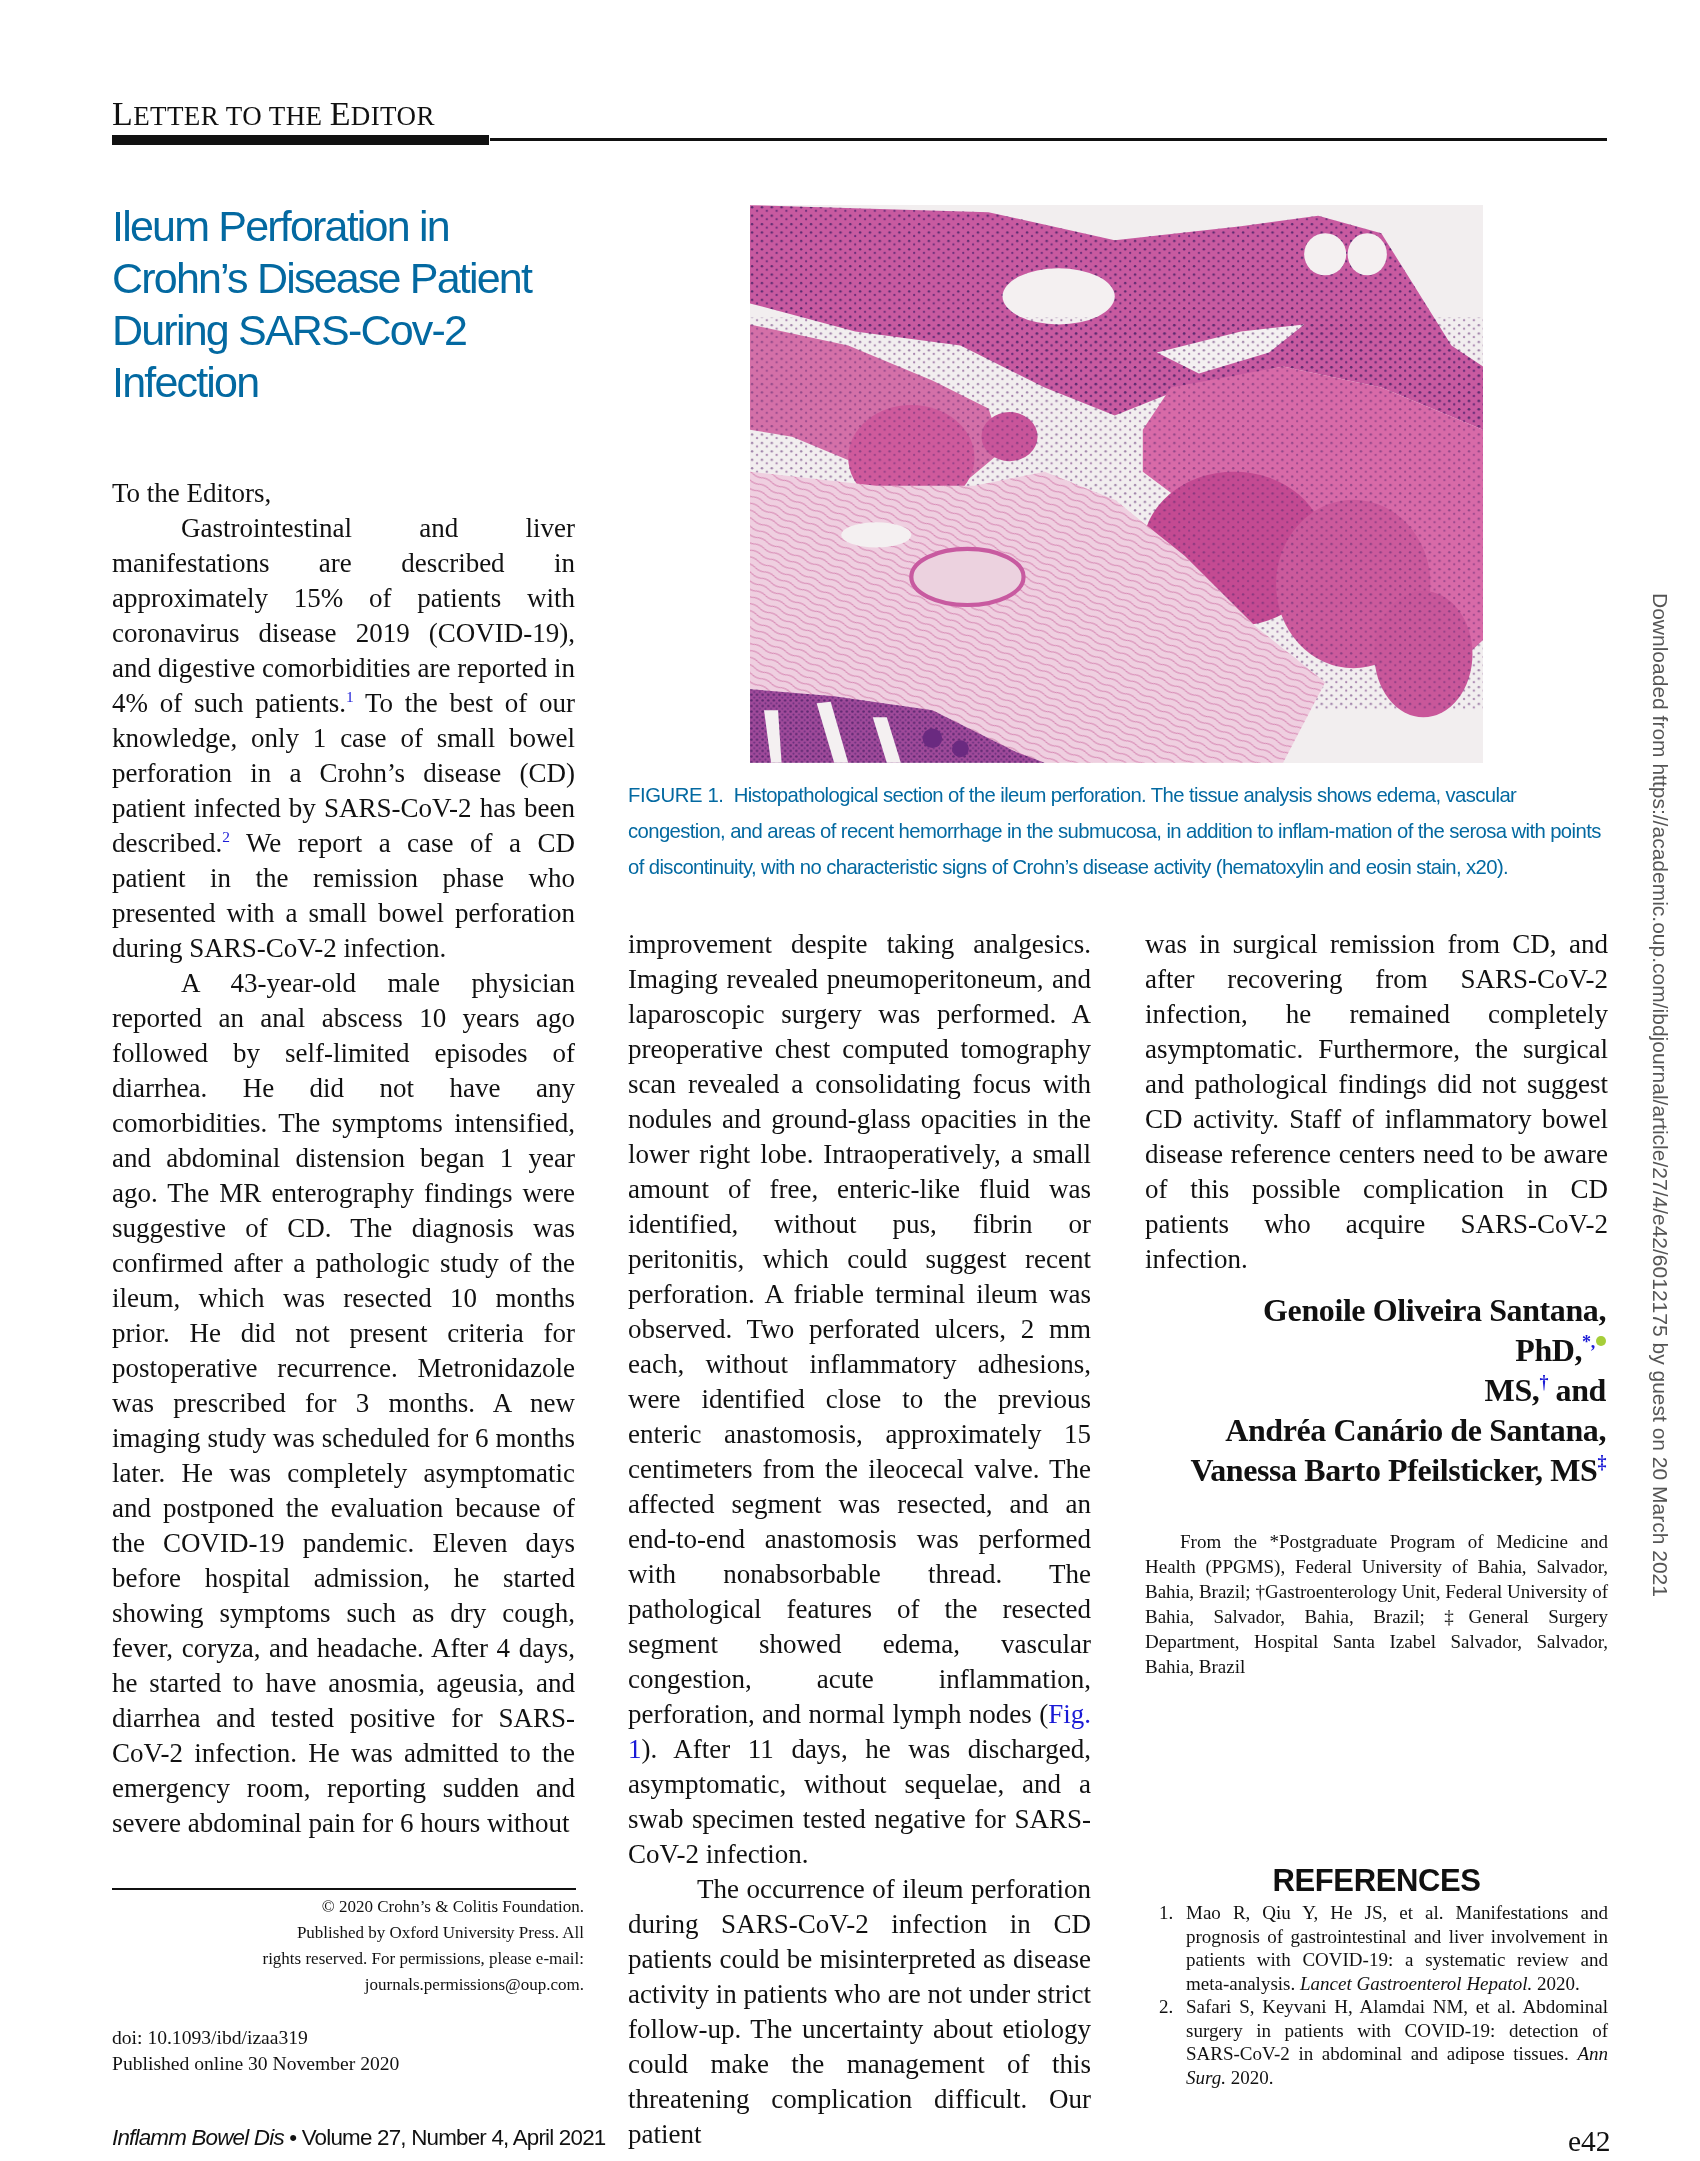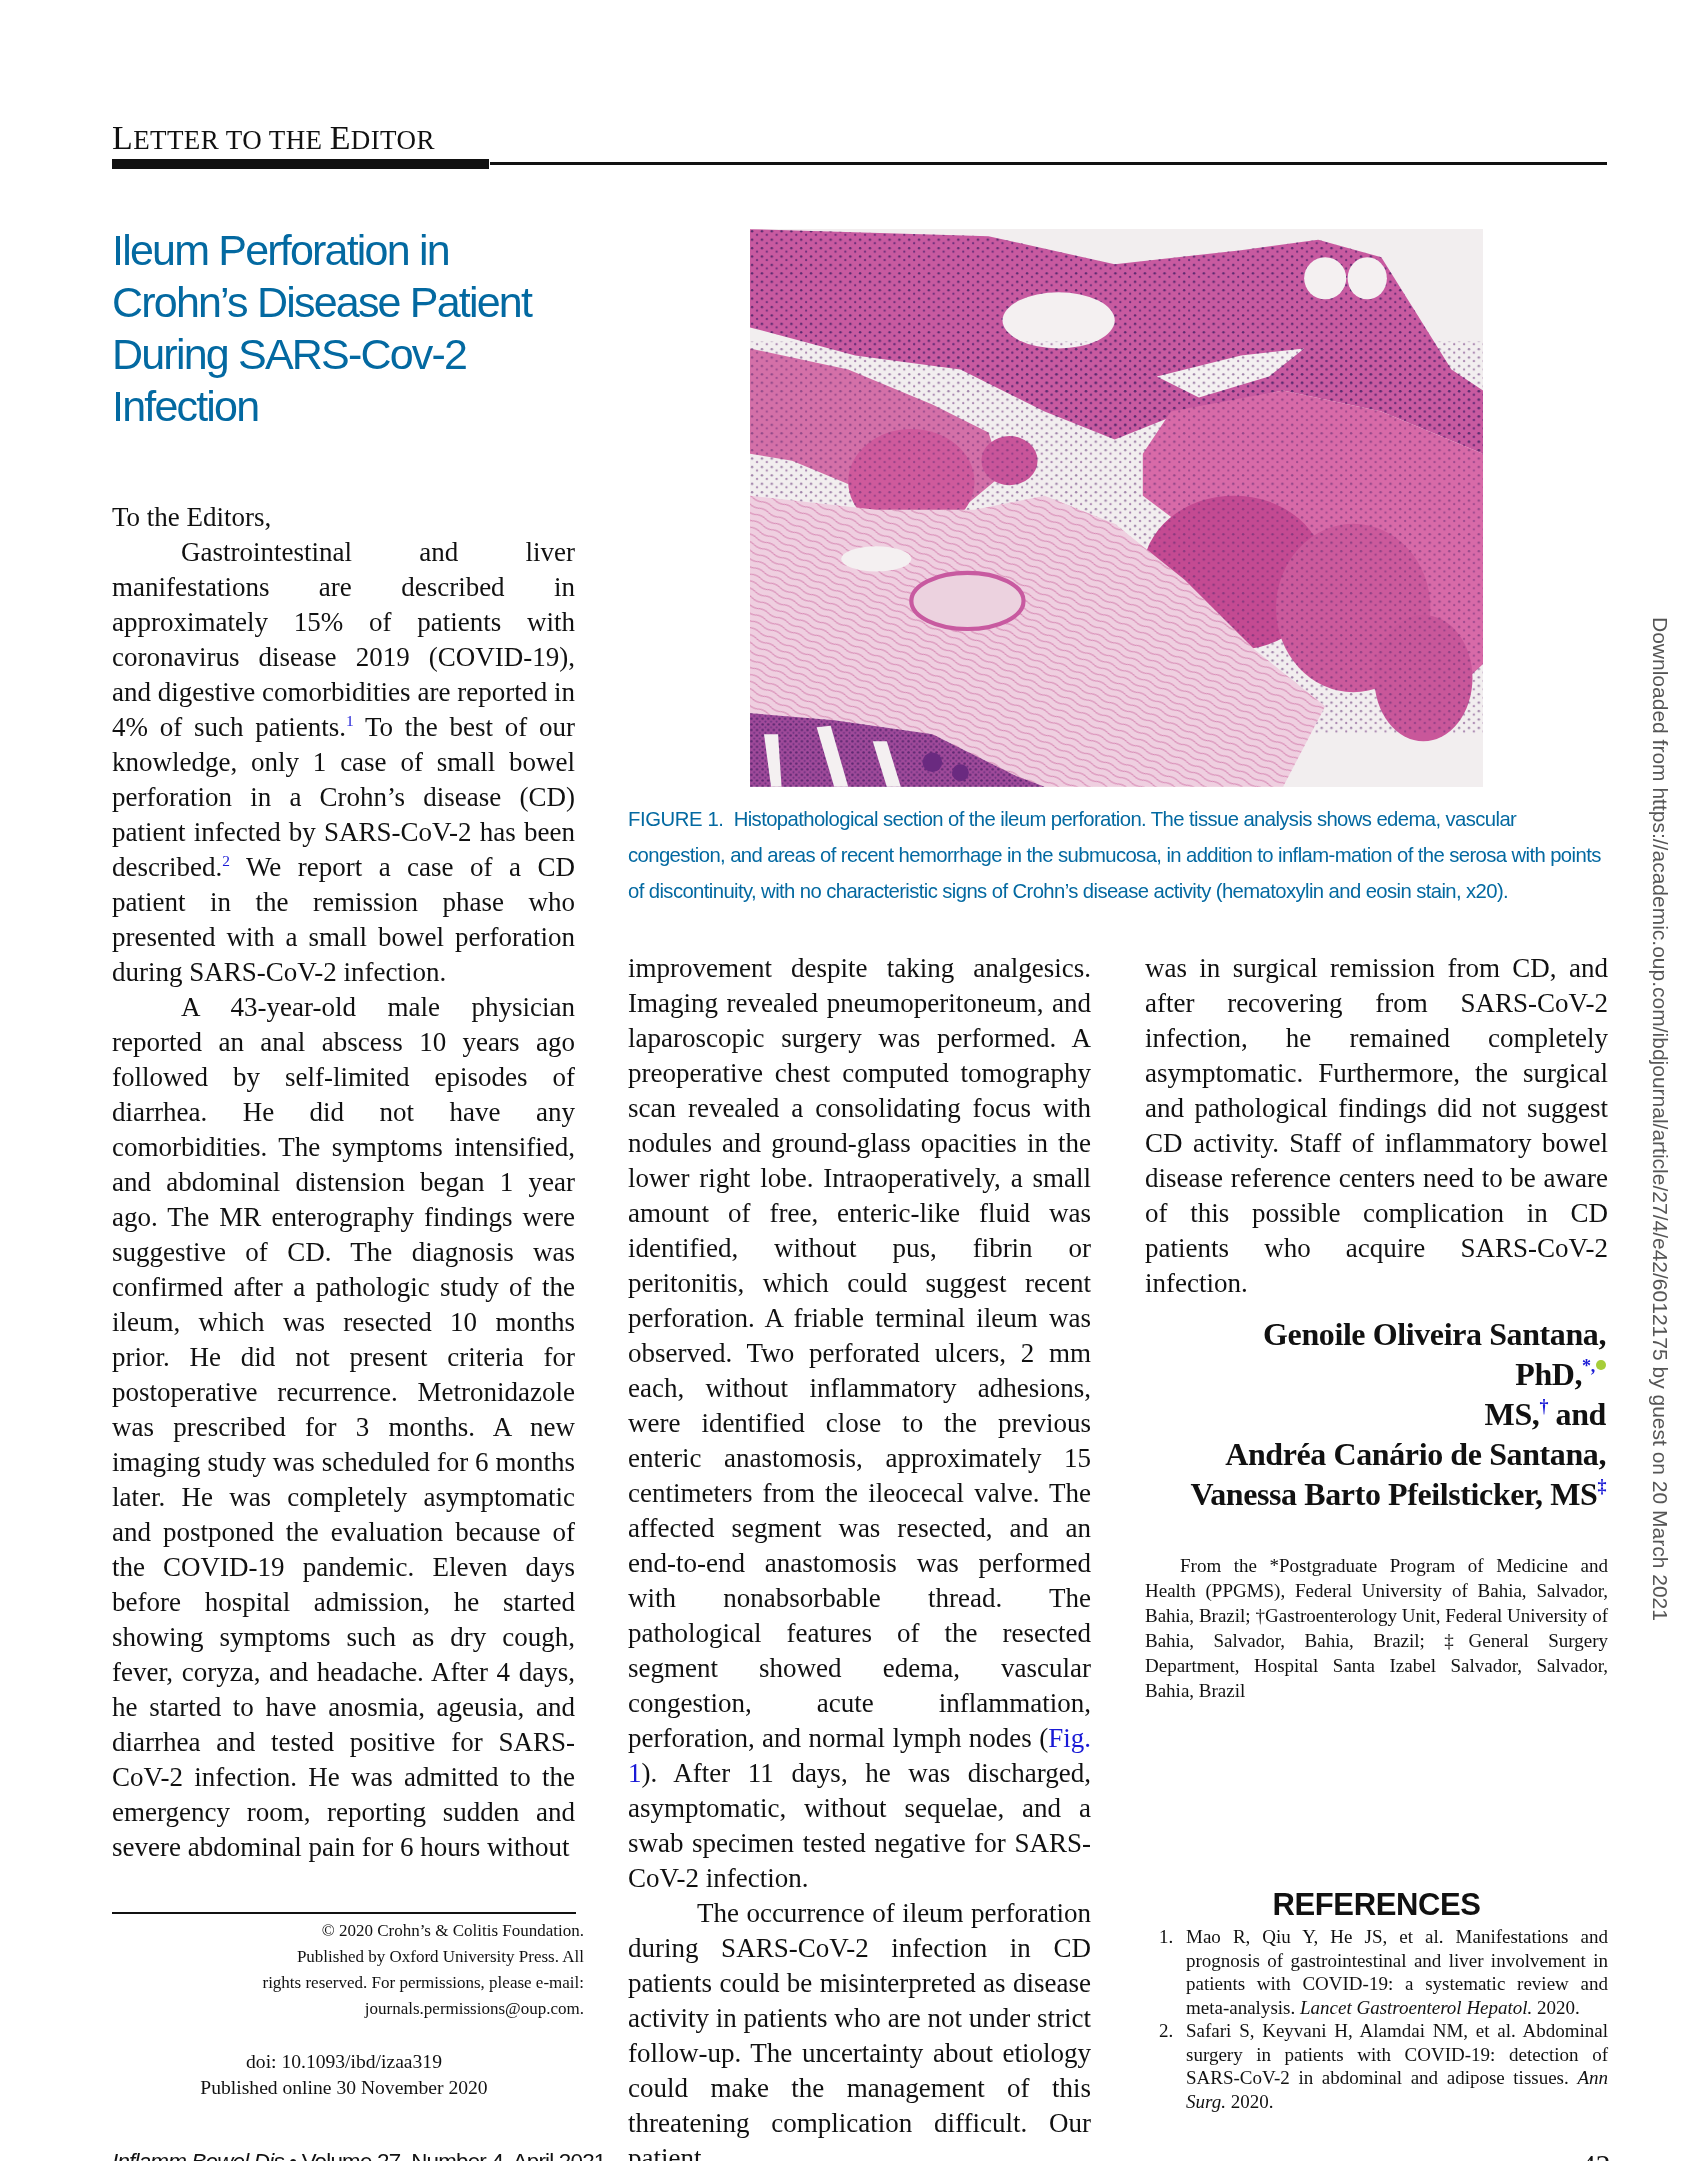--- a/index.html
+++ b/index.html
@@ -1,18 +1,18 @@
 <!DOCTYPE html>
 <html style="font-size:11.2px"><head>
 <meta charset="utf-8">
 <style>
   * { box-sizing: border-box; margin: 0; padding: 0; }
   html, body { width: 1700px; height: 2161px; background: #ffffff; overflow: hidden; }
   body { position: relative; font-family: "Liberation Serif", serif; color: #111; }
-  .abs { position: absolute; margin-top: 24px; }
+  .abs { position: absolute; }
 
   
   #section-header { left: 112px; top: 95px; font-family: "Liberation Serif", serif; font-size: 34px; letter-spacing: 0.4px; color: #111; }
   #section-header .sc { font-size: 27px; }
   #header-rule-thick { left: 112px; top: 135px; width: 377px; height: 9.8px; background: #111; }
   #header-rule-thin { left: 490px; top: 138px; width: 1117px; height: 2.8px; background: #111; }
 
   
   #article-title { left: 112px; top: 200px; width: 449px; font-family: "Liberation Sans Narrow", "Liberation Sans", sans-serif; font-size: 43px; line-height: 52px; letter-spacing: -1.8px; color: #0369a1; font-stretch: condensed; }
 
@@ -27,21 +27,21 @@
   .col p.ind { text-indent: 69px; }
   #col-left { left: 112px; top: 476px; }
   #col-mid { left: 628px; top: 927px; }
   #col-right { left: 1145px; top: 927px; }
   sup { font-size: 15.4px; line-height: 0; vertical-align: 10.5px; }
   .link { color: #1a1ad6; }
 
   
   #copyright-rule { left: 112px; top: 1888px; width: 464px; height: 2.1px; background: #111; }
   #copyright-block { left: 120px; top: 1894px; width: 464px; text-align: right; font-size: 17px; line-height: 26px; }
-  #doi-block { left: 112px; top: 2025px; width: 464px; text-align: center; font-size: 19.6px; line-height: 26px; }
+  #doi-block { left: 112px; top: 2025px; width: 464px; text-align: left; font-size: 19.6px; line-height: 26px; }
 
   
   #authors { left: 1136px; top: 1290px; width: 470px; text-align: right; font-family: "Liberation Serif", serif; font-weight: bold; font-size: 32px; line-height: 40px; letter-spacing: -0.4px; }
   #authors sup { font-size: 18px; vertical-align: 12.6px; color: #1a1ad6; }
   .orcid { display: inline-block; width: 9.8px; height: 9.8px; border-radius: 50%; background: #a6ce39; vertical-align: 15.4px; margin-left: 1.4px; }
 
   
   #affiliations { left: 1145px; top: 1529px; width: 463px; font-size: 19px; line-height: 25px; text-align: justify; }
   #affiliations p.ind { text-indent: 35px; }
   #affiliations p + p { margin-top: 5.6px; }

